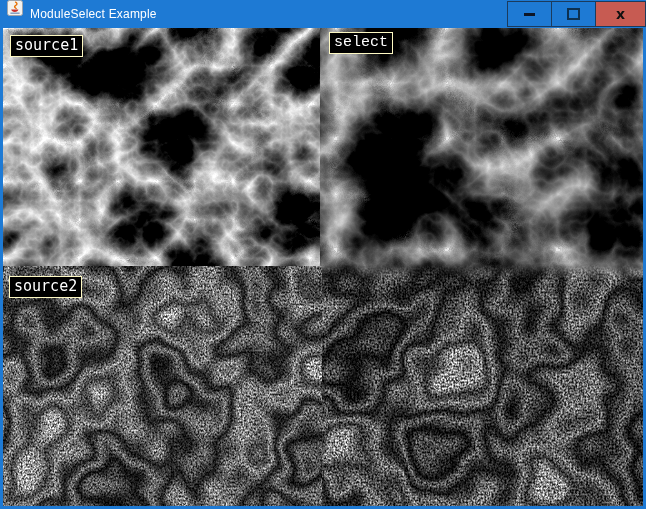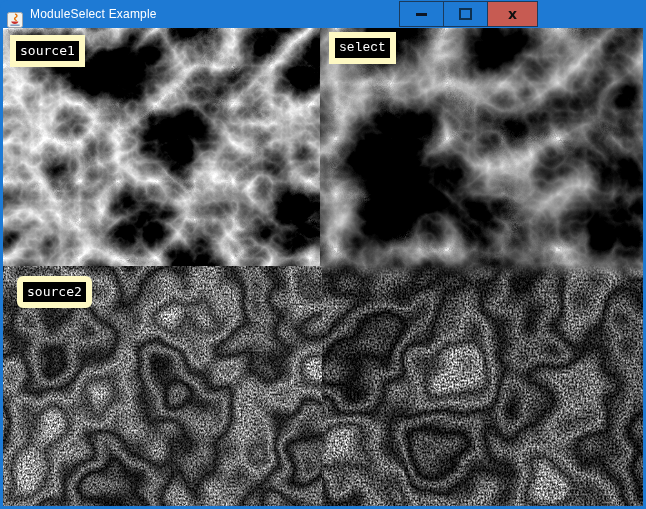--- a/index.html
+++ b/index.html
@@ -2,23 +2,23 @@
 <html style="--titlebar-color: #1e7ad4; --titlebar-text-color: #ffffff; --button-border-color: #1b3b5d; --close-button-color: #c75b52; --window-border-color: #1e7ad4; --label-bg: #000000; --label-fg: #ffffff;"><head>
 <meta charset="utf-8">
 <style>
   html,body{margin:0;padding:0;background:#555;font-family:"Liberation Sans",sans-serif;}
   .window{
     position:relative;width:646px;height:509px;overflow:hidden;
     background:var(--window-border-color,#1e7ad4);
   }
   
   .titlebar{
-    position:absolute;left:0;top:0;width:538px;height:28px;
+    position:absolute;left:0;top:0;width:646px;height:28px;
     background:var(--titlebar-color,#1e7ad4);
-    display:flex;align-items:flex-end;box-sizing:border-box;padding-left:7px;border-radius:8px;
+    display:flex;align-items:flex-start;box-sizing:border-box;padding-left:7px;border-radius:8px;
   }
   .app-icon{width:16px;height:16px;margin-right:7px;flex:none;}
   .win-title{
     color:var(--titlebar-text-color,#fff);font-size:12px;line-height:28px;
     white-space:nowrap;letter-spacing:.2px;
   }
   .controls{margin-left:auto;display:flex;align-self:flex-start;margin-top:1px;}
   .cbtn{
     width:45px;height:26px;box-sizing:border-box;cursor:pointer;
     border:1px solid var(--button-border-color,#1b3b5d);
@@ -39,26 +39,26 @@
   #bg-select-top{left:0;top:0;}
   #bg-select-bottom{
     left:0;top:236px;
     -webkit-mask-image:linear-gradient(180deg,transparent 0,#000 16px);
     mask-image:linear-gradient(180deg,transparent 0,#000 16px);
   }
   #panel-source1{left:0;top:0;}
   #panel-source2{left:0;top:238px;}
   .tag{
     position:absolute;background:var(--label-bg,#000);color:var(--label-fg,#fff);
-    border:6px solid #fef9c3;font-family:"DejaVu Sans Mono","Liberation Mono",monospace;
-    font-size:13px;line-height:17px;padding:1px 4px 2px 4px;white-space:nowrap;
+    border:1px solid #fef9c3;font-family:"DejaVu Sans Mono","Liberation Mono",monospace;
+    font-size:15px;line-height:17px;padding:1px 4px 2px 4px;white-space:nowrap;
   }
   #tag-source1{left:7px;top:7px;}
   #tag-select{left:326px;top:4px;font-family:Liberation Mono, monospace;}
-  #tag-source2{left:14px;top:248px;border-radius:6px;}
+  #tag-source2{left:6px;top:248px;}
   .defs-holder{position:absolute;width:0;height:0;overflow:hidden;}
 </style>
 </head>
 <body>
 
 <div class="window">
 
   <svg class="defs-holder" aria-hidden="true">
     <defs>
       <filter id="f-src1" x="0" y="0" width="100%" height="100%" color-interpolation-filters="sRGB">

